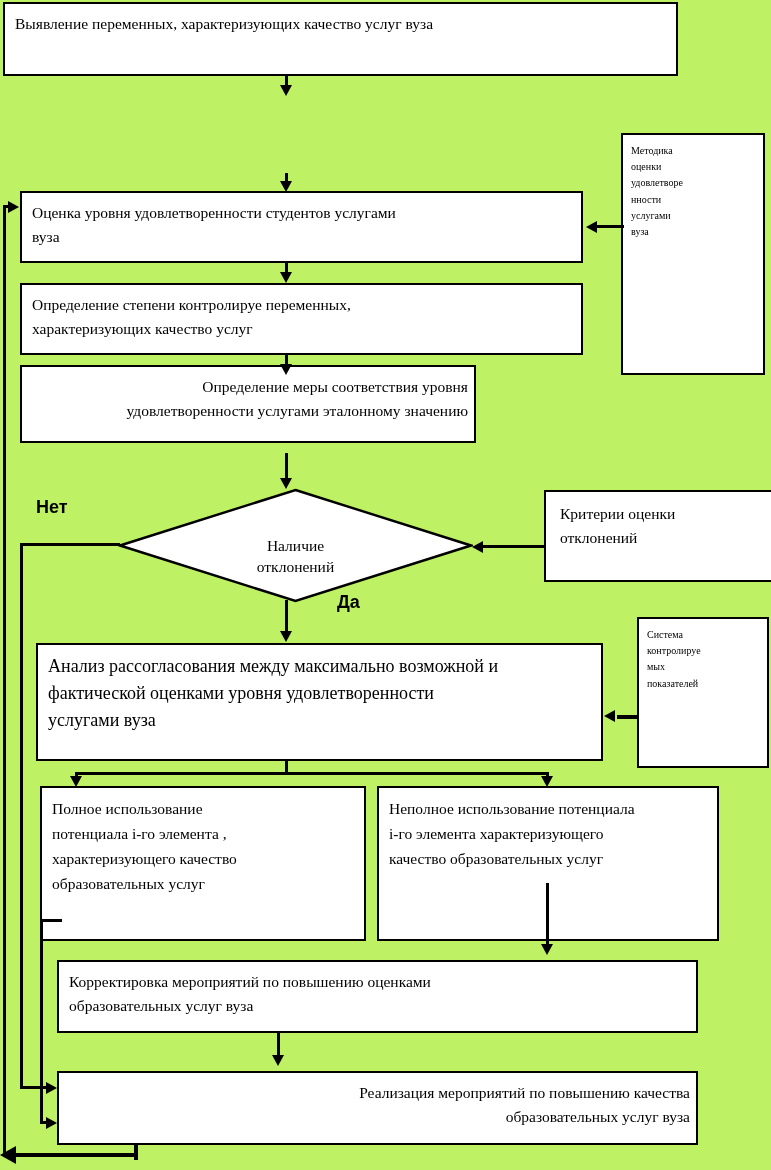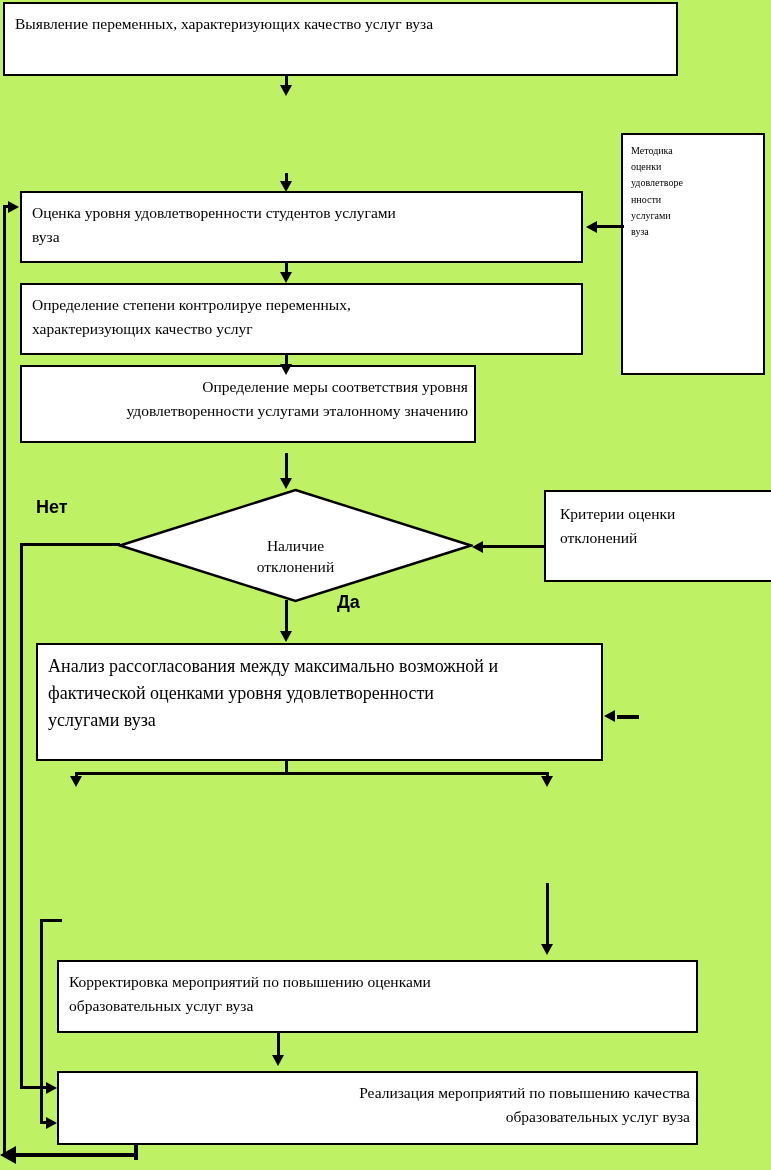--- a/index.html
+++ b/index.html
@@ -51,21 +51,32 @@
   </div>
   <div class="dlabel" style="left:178px;top:511px;width:235px;margin-top:25px;">Наличие
 отклонений</div>
 
   <div class="box" style="left:36px;top:643px;width:567px;height:118px;">
     <div class="txt" style="font-size:18px;line-height:1.5;">Анализ рассогласования между максимально возможной  и
 фактической оценками уровня удовлетворенности
 услугами вуза</div>
   </div>
 
+  <div class="box" style="left:40px;top:786px;width:326px;height:155px;">
+    <div class="txt" style="line-height:1.62;">Полное использование
+потенциала i-го элемента ,
+характеризующего качество
+образовательных услуг</div>
+  </div>
 
+  <div class="box" style="left:377px;top:786px;width:342px;height:155px;">
+    <div class="txt" style="line-height:1.62;">Неполное использование потенциала
+i-го элемента характеризующего
+качество образовательных услуг</div>
+  </div>
 
   <div class="box" style="left:57px;top:960px;width:641px;height:73px;">
     <div class="txt">Корректировка мероприятий по повышению оценками
 образовательных услуг  вуза</div>
   </div>
 
   <div class="box" style="left:57px;top:1071px;width:641px;height:74px;text-align:right;">
     <div class="txt">Реализация мероприятий по повышению качества
 образовательных услуг вуза</div>
   </div>
@@ -77,20 +88,26 @@
 нности
 услугами
 вуза</div>
   </div>
 
   <div class="box" style="left:544px;top:490px;width:244px;height:92px;">
     <div class="txt" style="left:14px;top:10px;">Критерии оценки
 отклонений</div>
   </div>
 
+  <div class="box narrow" style="left:637px;top:617px;width:132px;height:151px;">
+    <div class="txt">Система
+контролируе
+мых
+показателей</div>
+  </div>
 
   <div class="edgelabel" style="left:36px;top:497px;">Нет</div>
   <div class="edgelabel" style="left:337px;top:592px;text-align:right;">Да</div>
 
   <div class="ln" style="left:285px;top:76px;width:3px;height:11px;"></div>
   <div class="arr down" style="left:280px;top:85px;"></div>
 
   <div class="ln" style="left:285px;top:173px;width:3px;height:9px;"></div>
   <div class="arr down" style="left:280px;top:181px;"></div>
 

